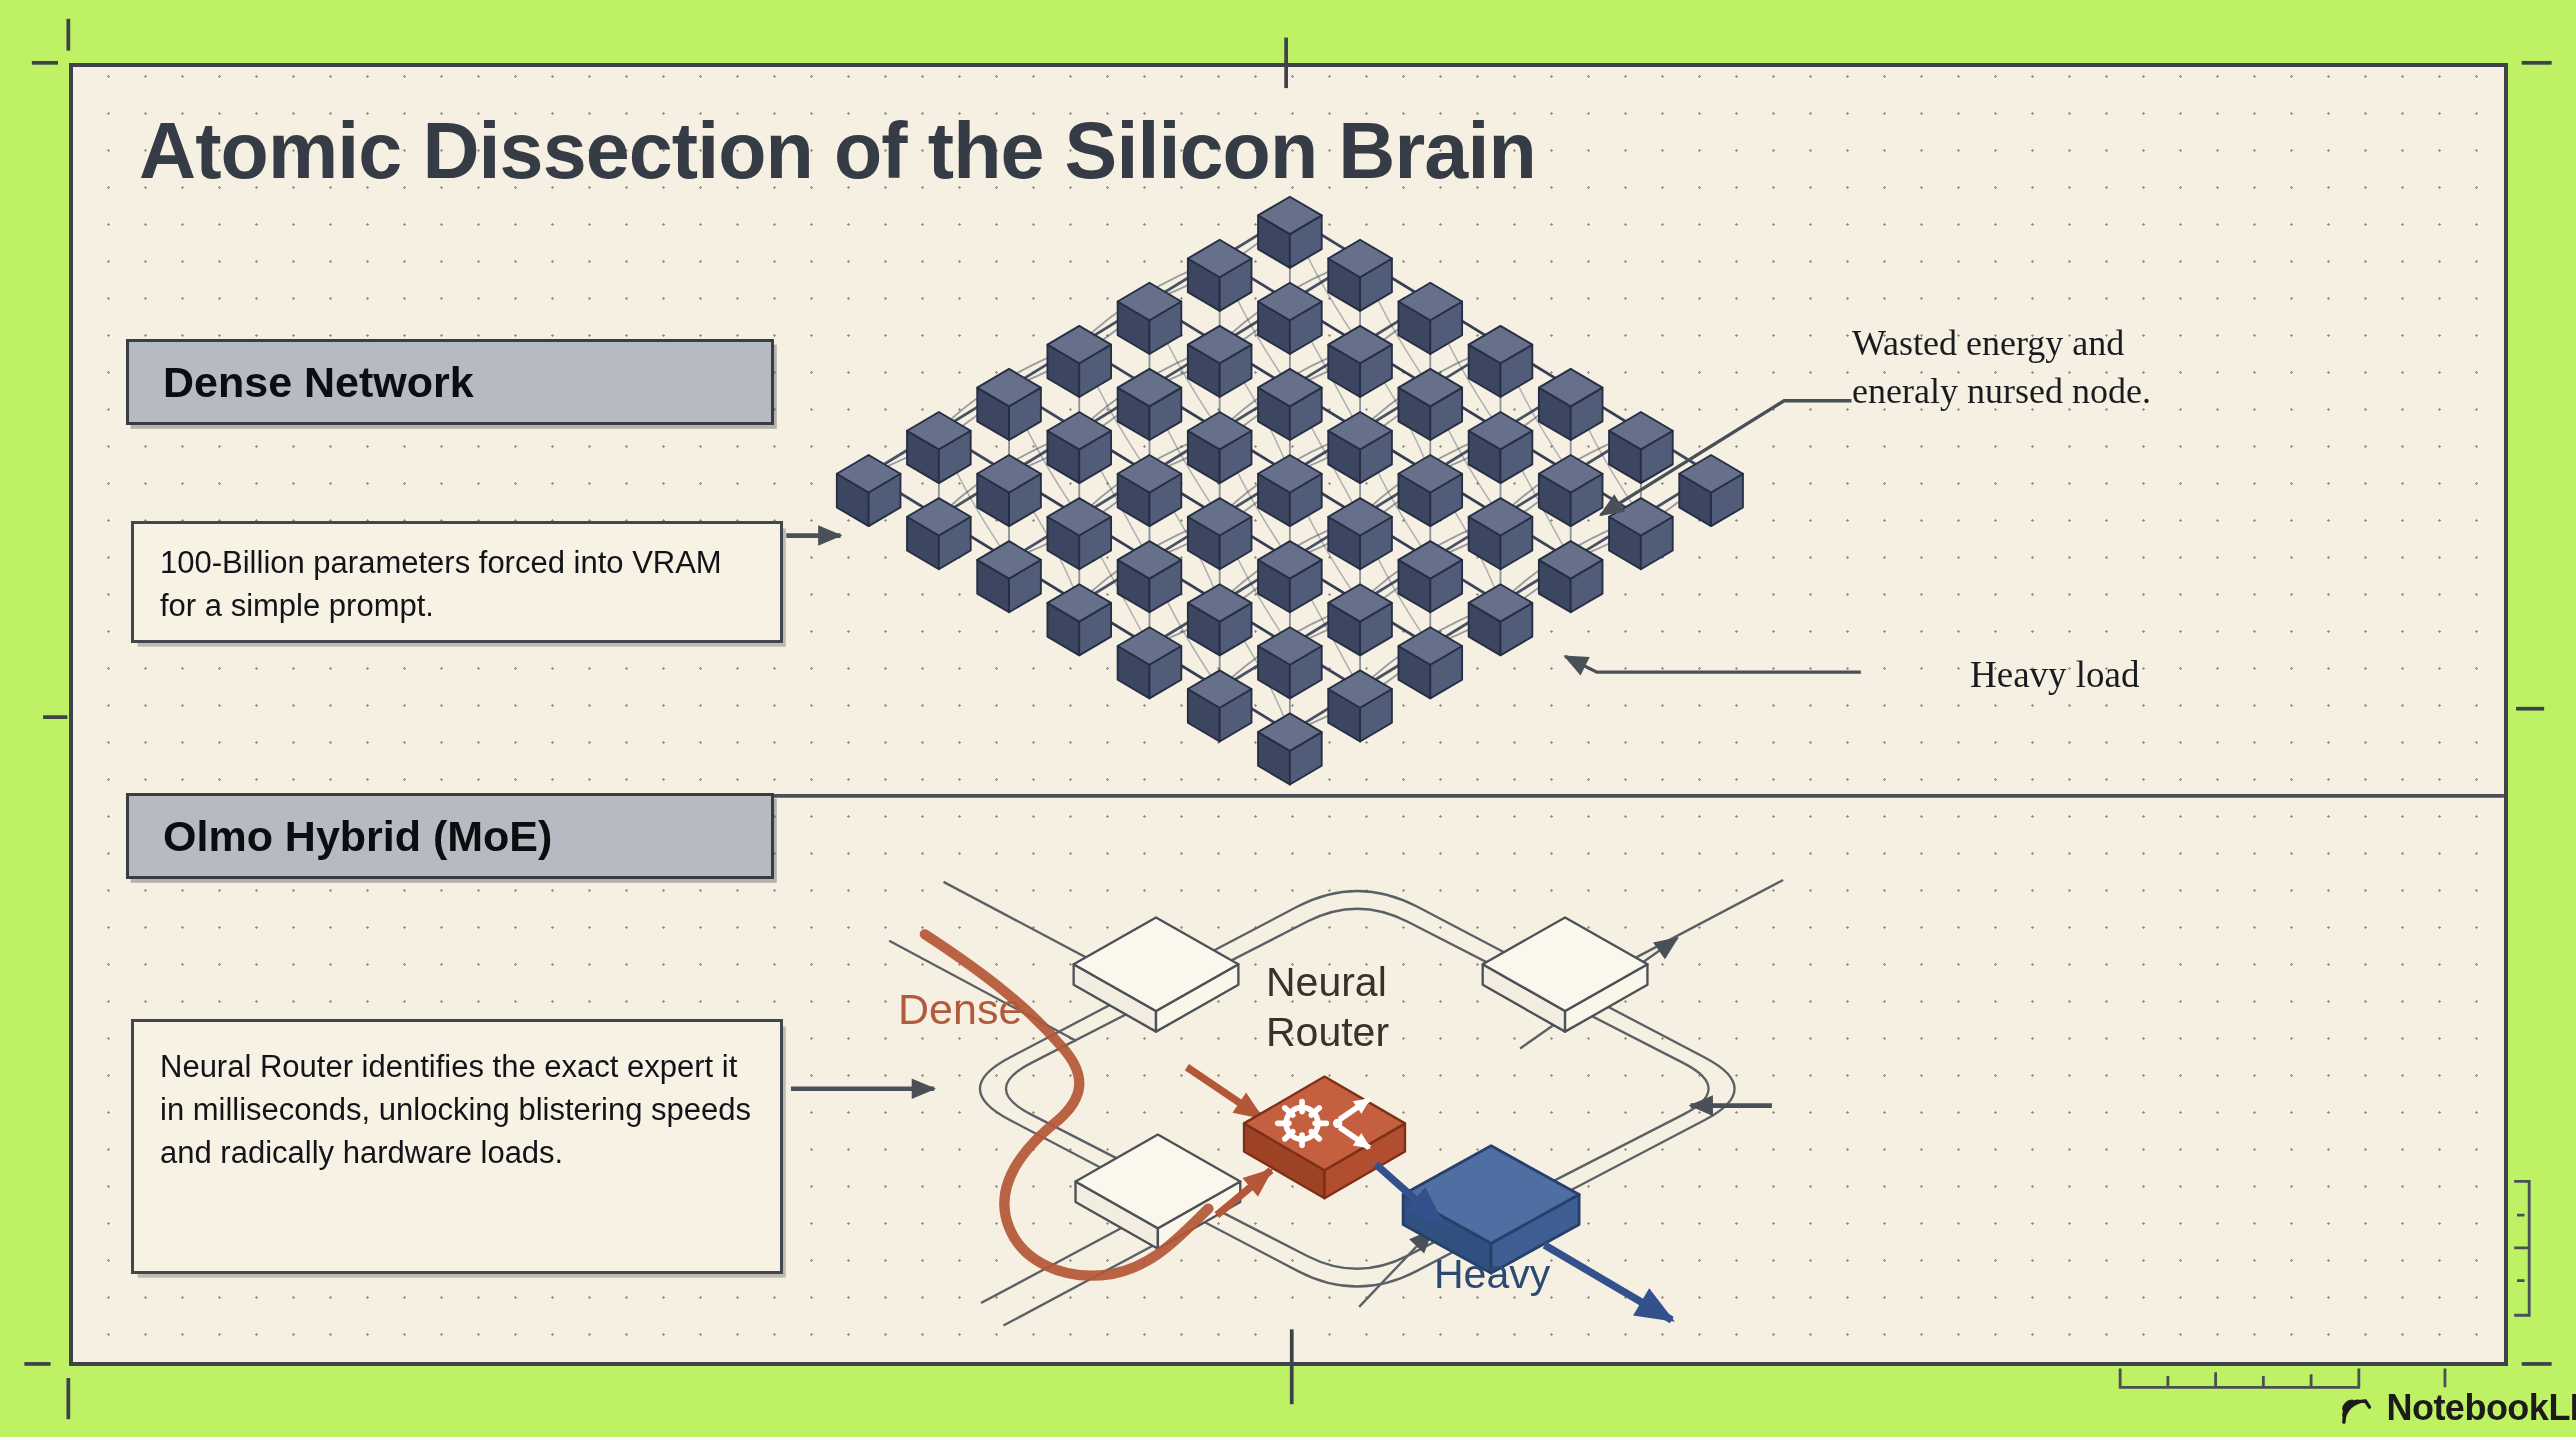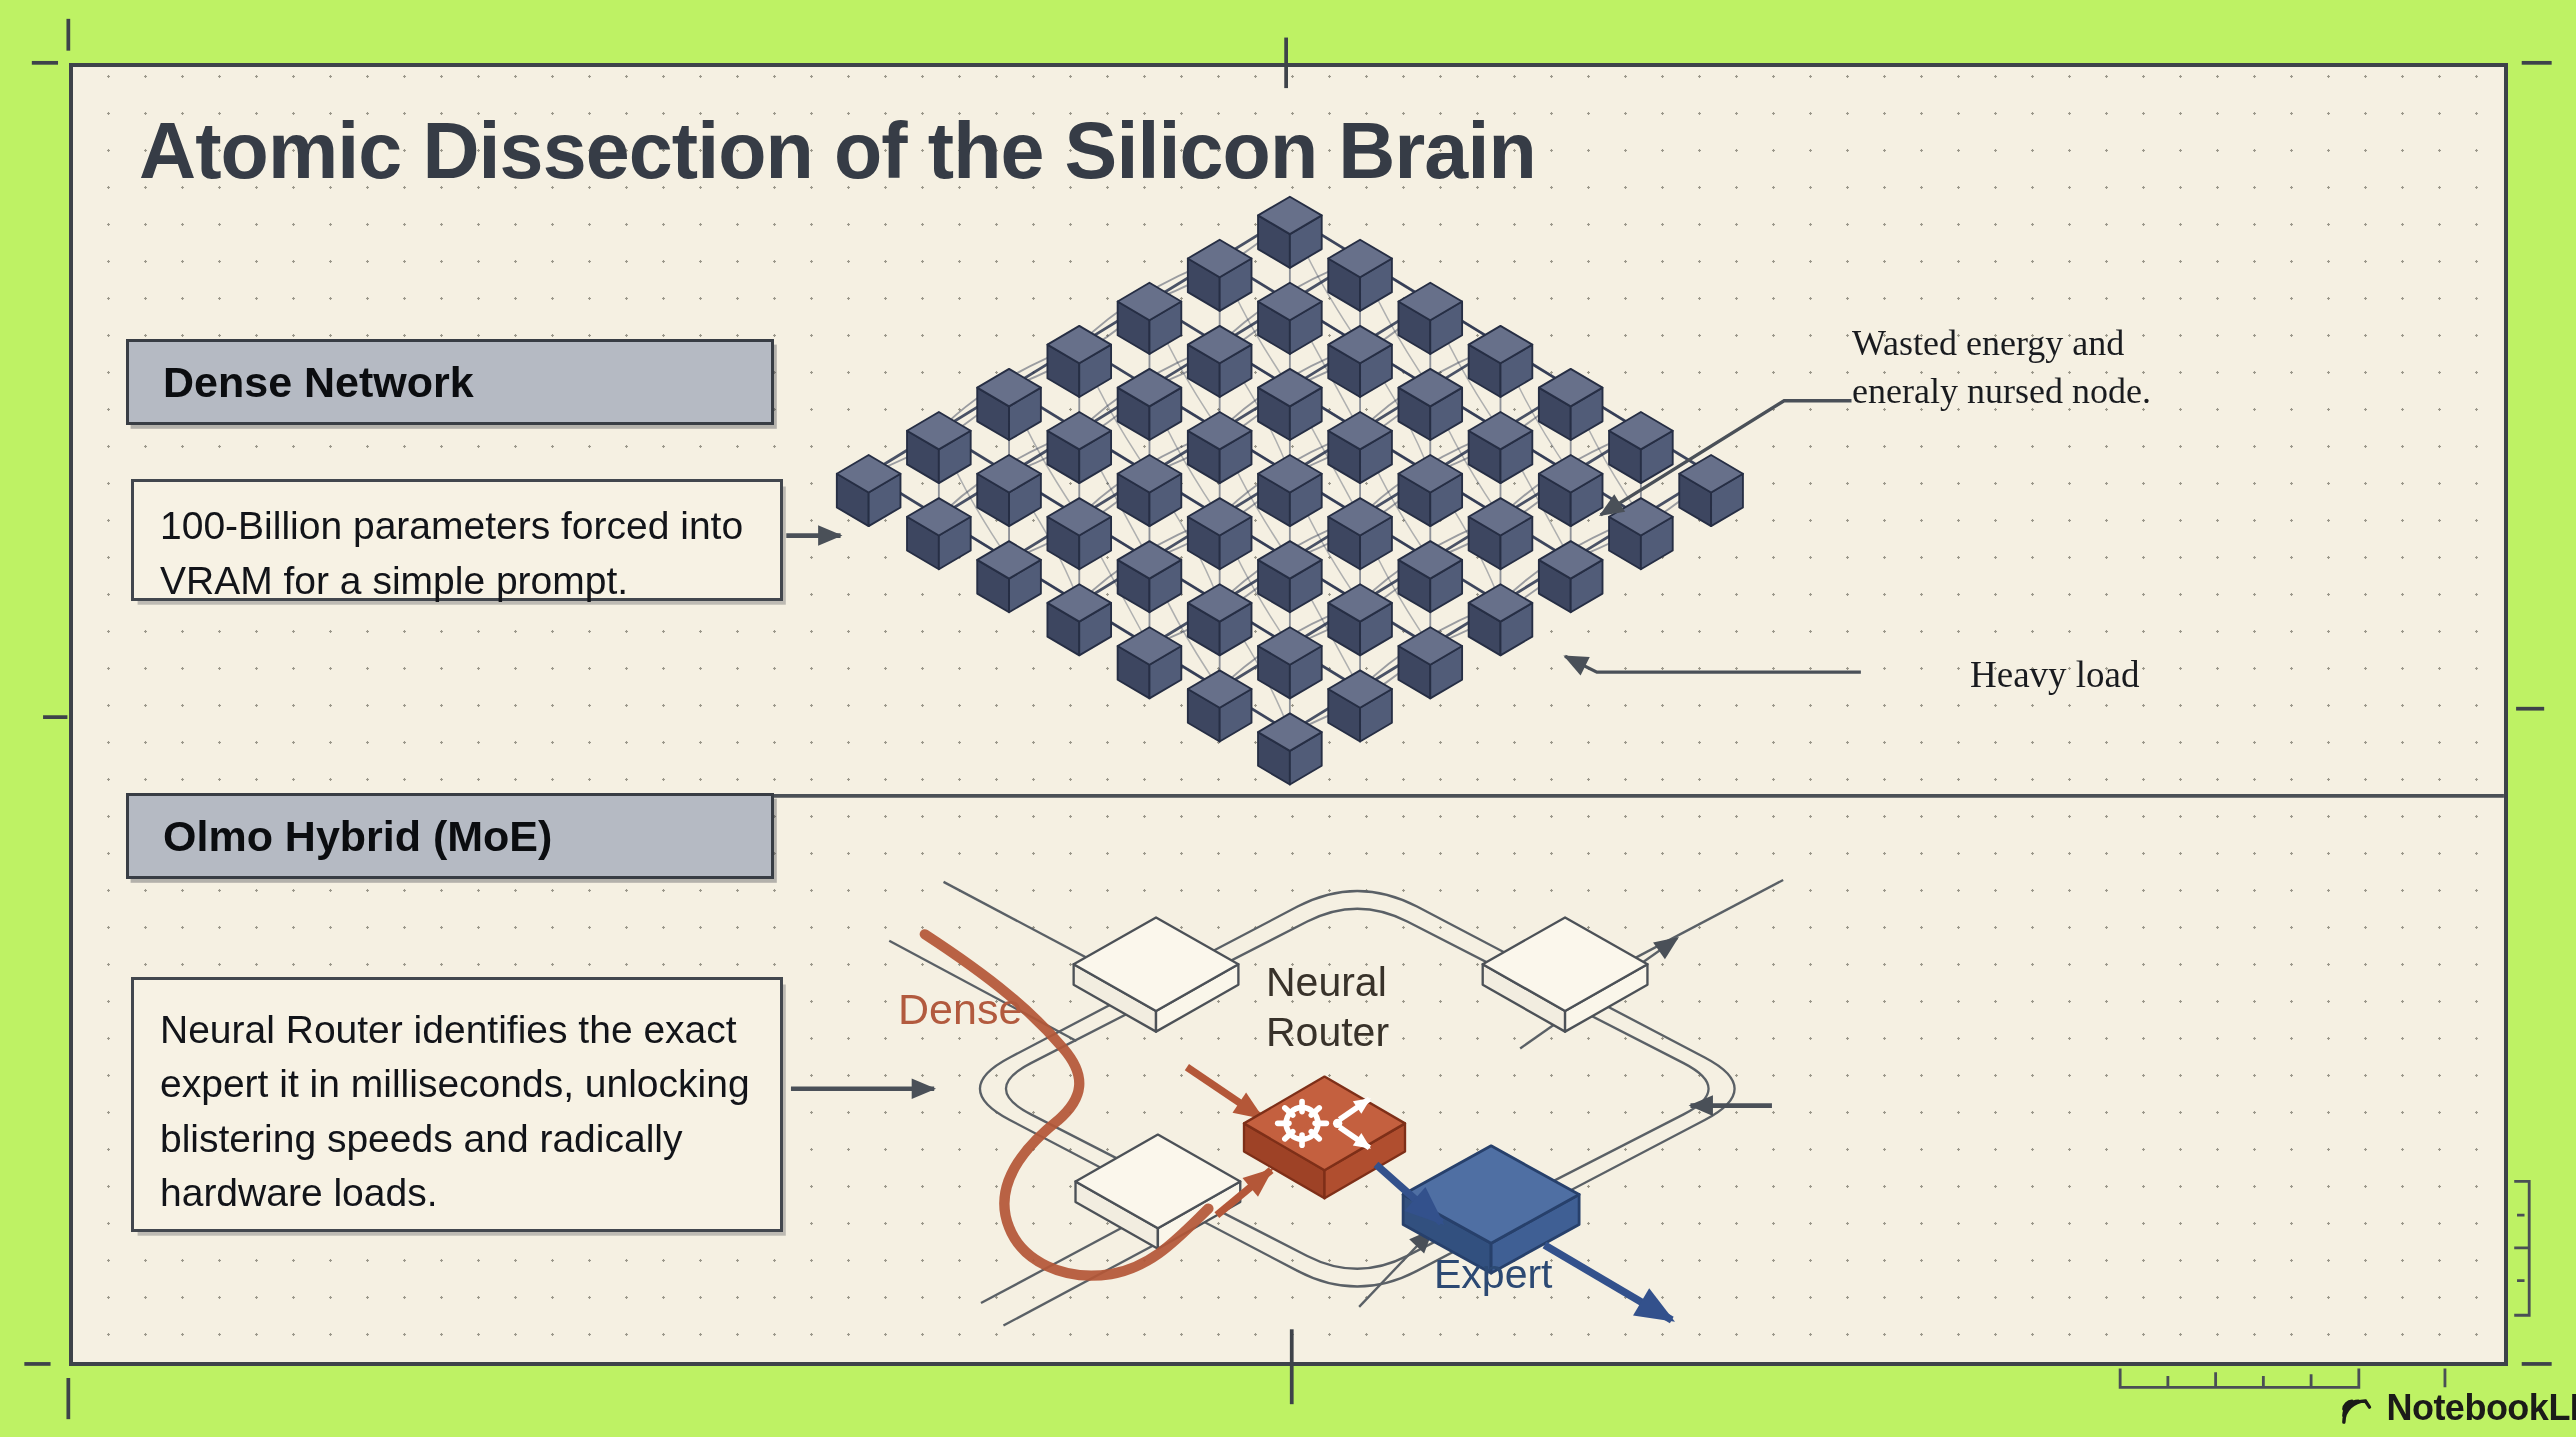--- a/index.html
+++ b/index.html
@@ -15,21 +15,21 @@
   #title{left:139px;top:105px;font-size:79px;font-weight:bold;color:#363c46;
          letter-spacing:-0.9px;white-space:nowrap;}
   .section-label{left:126px;width:648px;height:86px;box-sizing:border-box;
          background:#b5bac3;border:3.7px solid #383d44;display:flex;align-items:center;
          padding-left:34px;font-size:43px;font-weight:bold;color:#0b0d10;
          box-shadow:3.7px 4.7px 0 -0.9px rgba(56,61,68,.35);}
   #dense-label{top:292px;margin-top:47px;}
   #olmo-label{top:793px;}
   .callout{background:#f7f2e4;border:3.7px solid #42474e;box-sizing:border-box;
          box-shadow:4.7px 5.6px 0 -1.9px rgba(60,64,70,.30);
-         font-size:39px;line-height:1.40;color:#121419;padding:22.5px 26px;}
+         font-size:31px;line-height:1.40;color:#121419;padding:22.5px 26px;margin-top:42px;}
   #callout-dense{left:131px;top:479px;width:652px;height:122px;padding-top:17px;}
   #callout-moe-left{left:131px;top:977px;width:652px;height:255px;}
   #callout-moe-right{left:1774px;top:974px;width:682px;height:255px;}
   .annot{font-size:36px;line-height:1.32;color:#191b1f;font-family:Liberation Serif, serif;}
   #annot-wasted{left:1852px;top:320px;width:346px;}
   #annot-heavy{left:1970px;top:651px;white-space:nowrap;font-size:37px;}
   .diag-label{z-index:3;position:absolute;}
   #lbl-dense-path{left:878px;top:985px;font-size:43px;color:#b25a3e;margin-left:20px;}
   #lbl-router{left:1266px;top:957px;width:234px;font-size:41px;line-height:1.22;color:#38322a;}
   #lbl-expert{left:1434px;top:1251px;font-size:41px;font-weight:500;color:#2c4973;}
@@ -515,21 +515,21 @@
     <span>Olmo Hybrid (MoE)</span>
   </div>
 
   <div id="callout-moe-left" class="txt callout">Neural Router identifies the exact expert it in milliseconds, unlocking blistering speeds and radically hardware loads.</div>
 
 
   <div id="lbl-dense-path" class="diag-label">Dense</div>
 
   <div id="lbl-router" class="diag-label">Neural Router</div>
 
-  <div id="lbl-expert" class="diag-label">Expert</div>
+  <div id="lbl-expert" class="diag-label">Heavy</div>
 
   <div id="brand" class="txt">
     <svg width="41" height="41" viewBox="0 0 24 24">
       <g fill="none" stroke="#1b1b19" stroke-width="2" stroke-linecap="round">
         <path d="M4.6,20 A12.5,12.5 0 0 1 17.2,7.6 L19.6,11.2"></path>
         <path d="M4.6,16.2 A8.6,8.6 0 0 1 13.2,7.8"></path>
         <path d="M4.6,12.4 A4.9,4.9 0 0 1 9.4,7.8"></path>
       </g>
     </svg>
     <span class="brand-text">NotebookLM</span>

